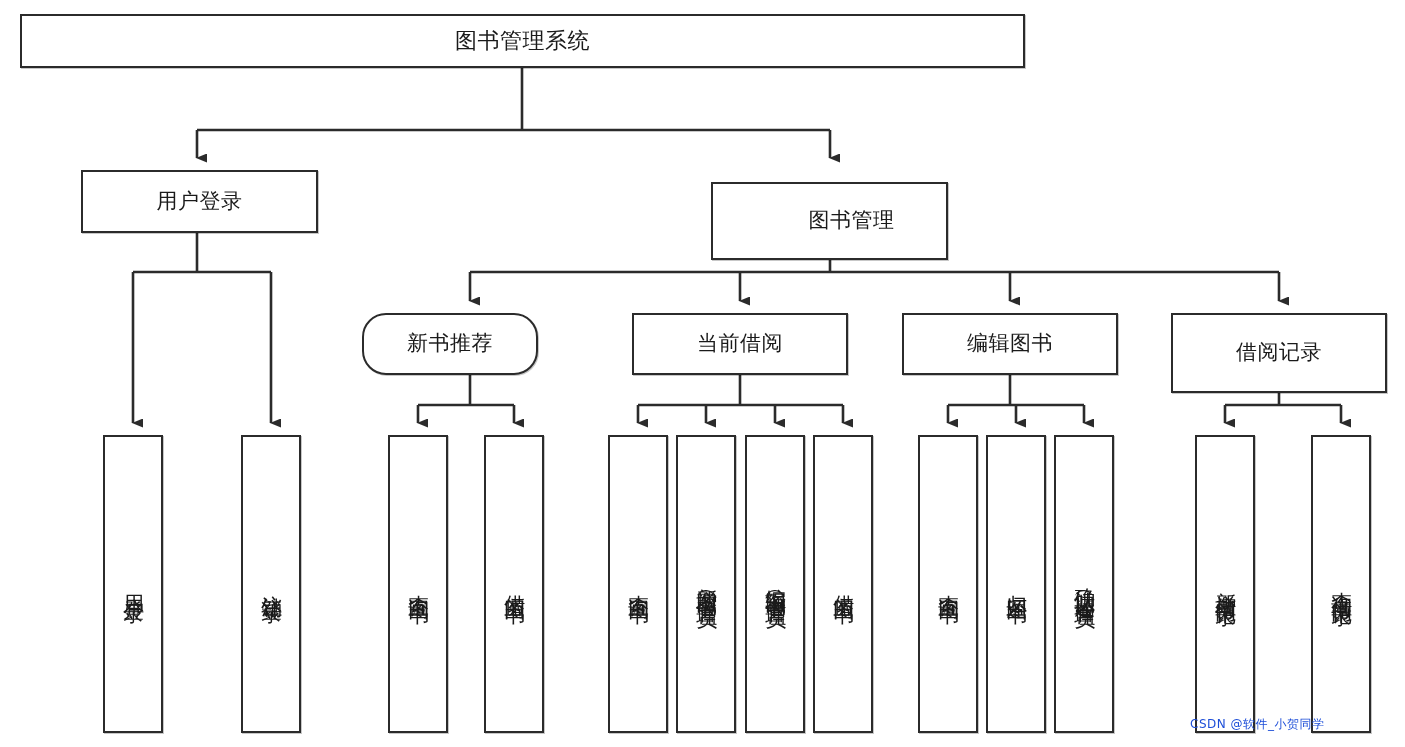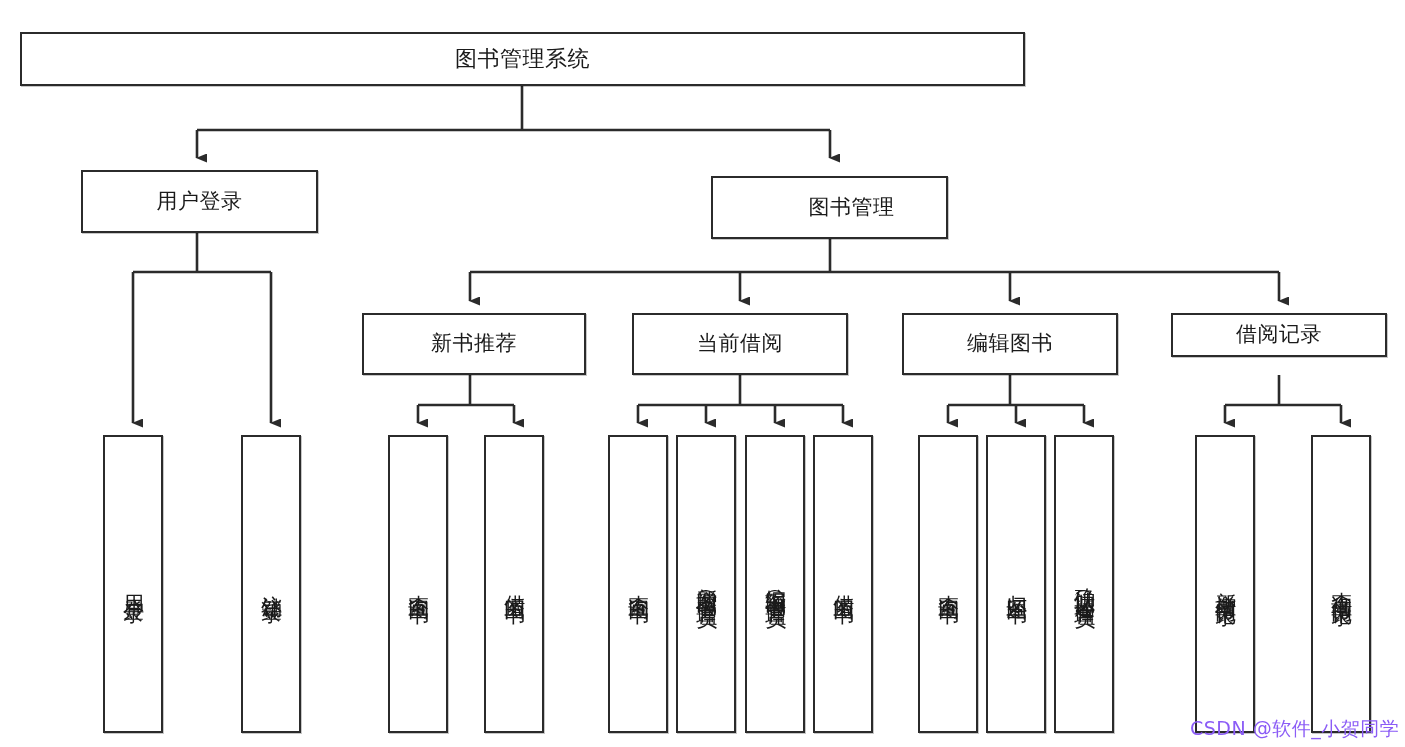--- a/index.html
+++ b/index.html
@@ -52,22 +52,22 @@
     writing-mode:vertical-rl;
     text-orientation:upright;
     font-size:21px;
     line-height:1.22;
     letter-spacing:3px;
     white-space:nowrap;
     max-height:284px;
   }
   .watermark{
     position:absolute;
-    font-size:19px;
-    color:#8b5cf6;
+    font-size:12px;
+    color:#1d4ed8;
     white-space:nowrap;
     letter-spacing:0.5px;
   }
 </style>
 </head>
 <body>
 
 <div id="canvas">
 
   <svg class="edges" viewBox="0 0 1405 747" xmlns="http://www.w3.org/2000/svg">
@@ -113,41 +113,41 @@
       <path d="M1016,405 L1016,423" marker-end="url(#arrow)"></path>
       <path d="M1084,405 L1084,423" marker-end="url(#arrow)"></path>
 
       <path d="M1279,375 L1279,405"></path>
       <path d="M1225,405 L1341,405"></path>
       <path d="M1225,405 L1225,423" marker-end="url(#arrow)"></path>
       <path d="M1341,405 L1341,423" marker-end="url(#arrow)"></path>
     </g>
   </svg>
 
-  <div class="node horiz root" style="left:20px; top:14px; width:1005px; height:54px;margin-top:18px;">
+  <div class="node horiz root" style="left:20px; top:14px; width:1005px; height:54px;">
     <span class="label">图书管理系统</span>
   </div>
 
   <div class="node horiz" style="left:81px; top:170px; width:237px; height:63px;">
     <span class="label">用户登录</span>
   </div>
-  <div class="node horiz" style="left:711px; top:176px; width:237px; height:63px;padding-left:44px;">
+  <div class="node horiz" style="left:711px; top:182px; width:237px; height:78px;padding-left:44px;">
     <span class="label">图书管理</span>
   </div>
 
-  <div class="node horiz" style="left:362px; top:313px; width:224px; height:62px;">
+  <div class="node horiz" style="left:362px; top:313px; width:176px; height:62px;border-radius:24px;">
     <span class="label">新书推荐</span>
   </div>
   <div class="node horiz" style="left:632px; top:313px; width:216px; height:62px;">
     <span class="label">当前借阅</span>
   </div>
   <div class="node horiz" style="left:902px; top:313px; width:216px; height:62px;">
     <span class="label">编辑图书</span>
   </div>
-  <div class="node horiz" style="left:1171px; top:313px; width:216px; height:44px;">
+  <div class="node horiz" style="left:1171px; top:313px; width:216px; height:80px;">
     <span class="label">借阅记录</span>
   </div>
 
   <div class="node vert" style="left:103px; top:435px; width:60px; height:298px;">
     <span class="label">用户登录</span>
   </div>
   <div class="node vert" style="left:241px; top:435px; width:60px; height:298px;">
     <span class="label">注销登录</span>
   </div>
 

